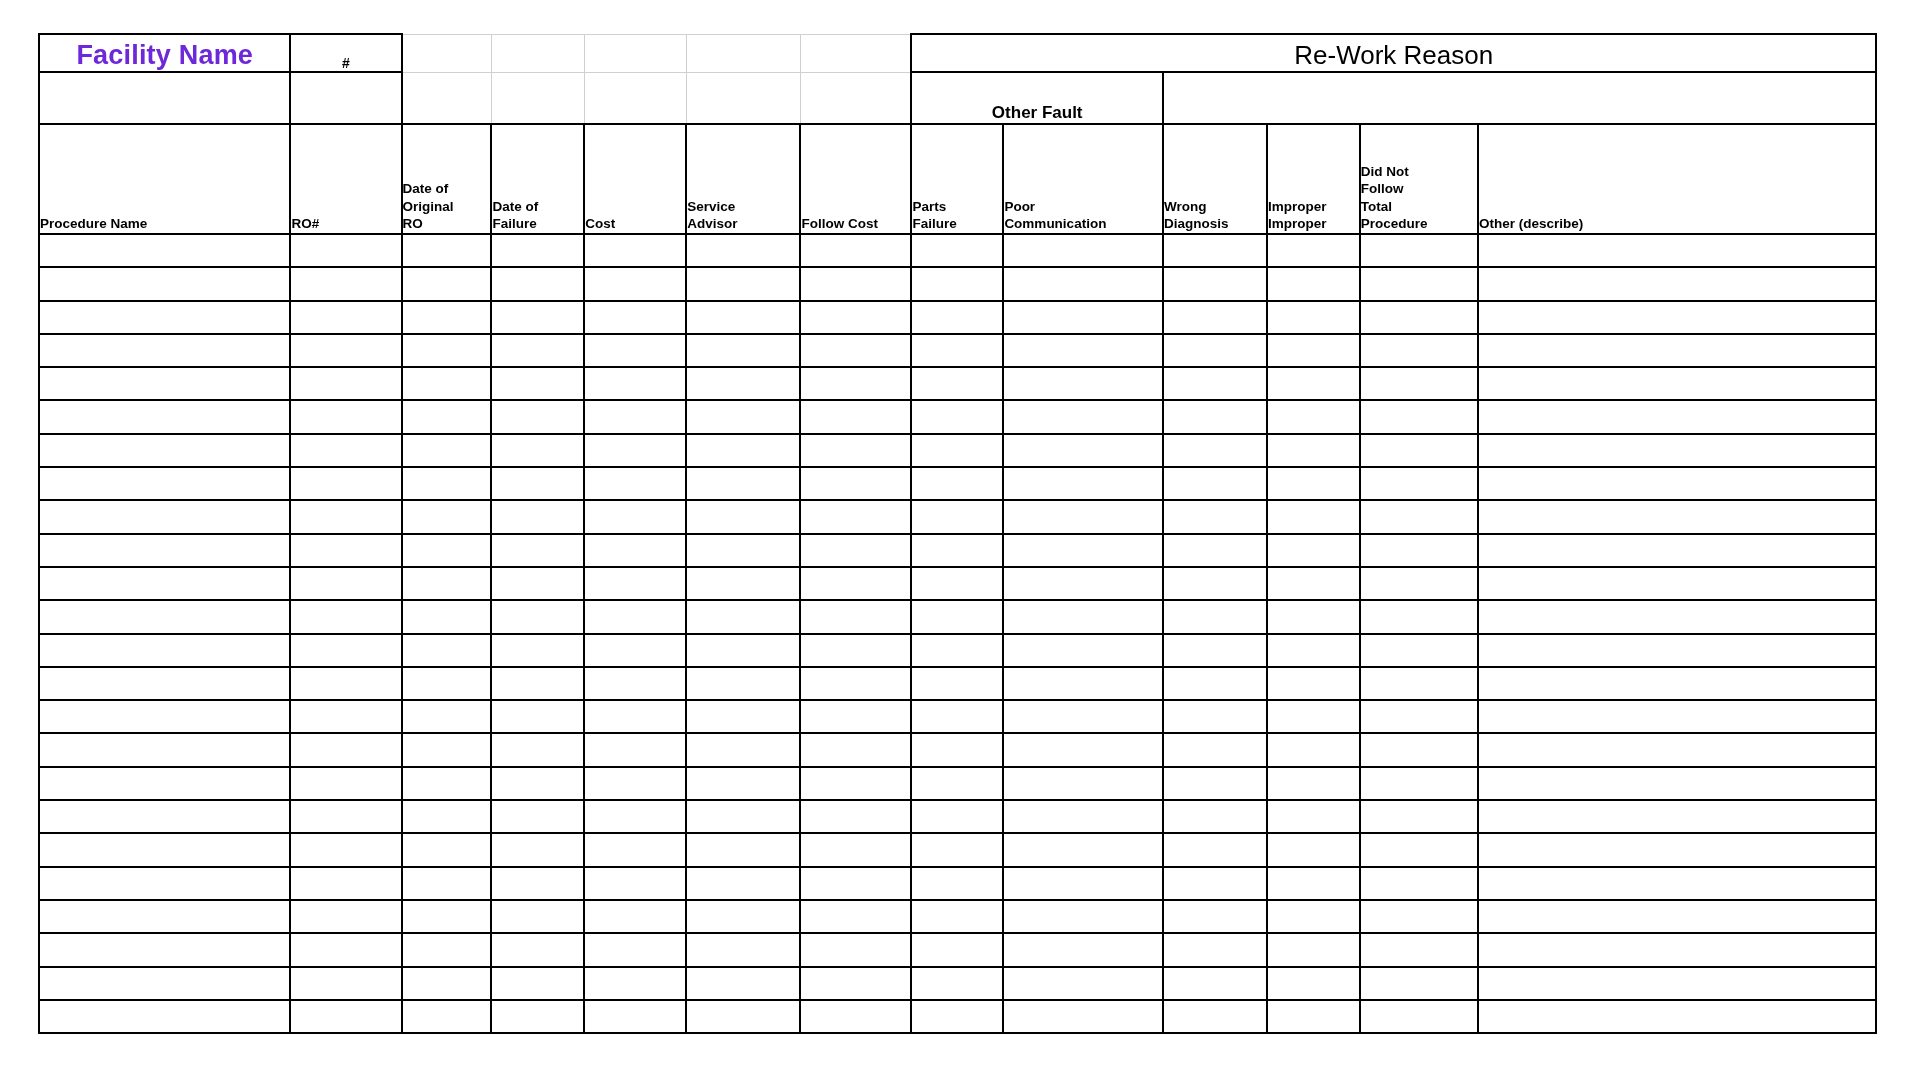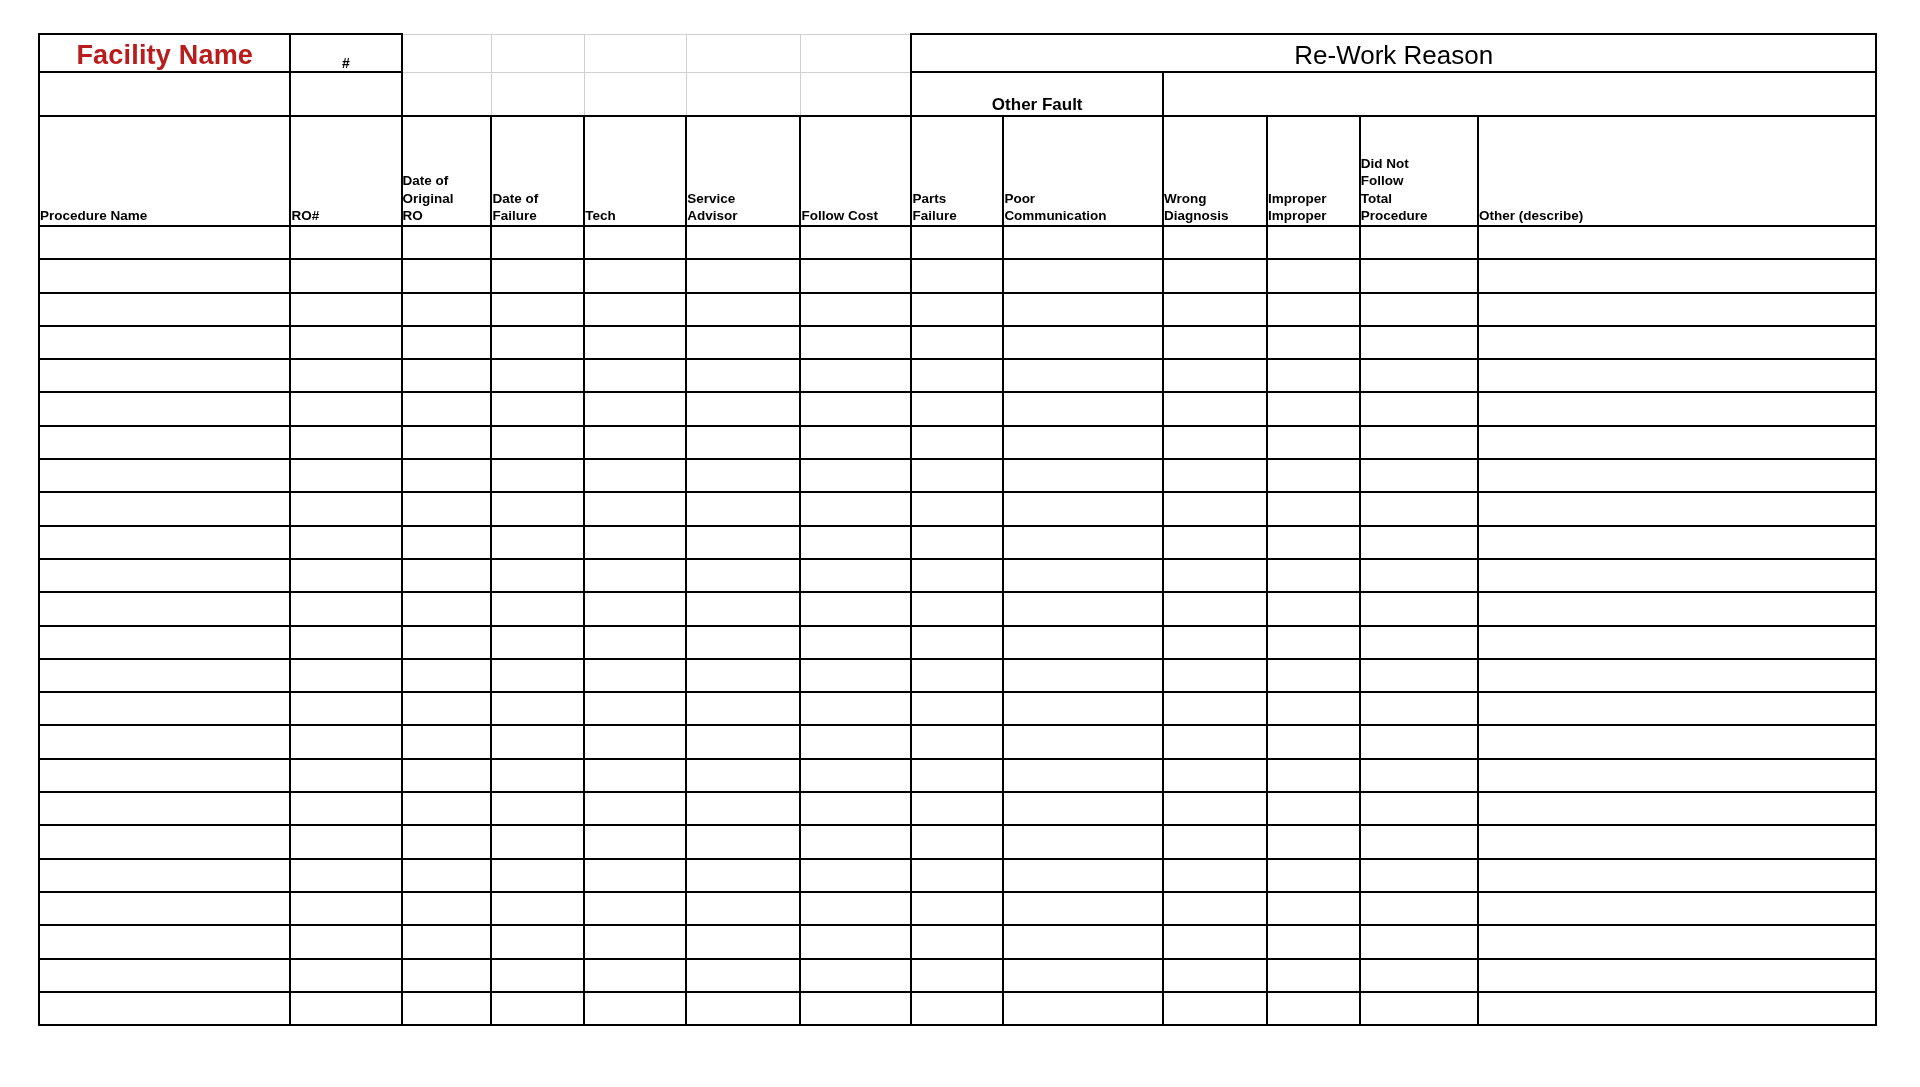--- a/index.html
+++ b/index.html
@@ -26,21 +26,21 @@
 
   
   .r1{ height:38px; }
   .facility-cell{
     background:#b3b3b3;
     border:2px solid #000;
     text-align:center;
     vertical-align:middle;
     font-size:27px;
     font-weight:bold;
-    color:#b91c1c;
+    color:#6d28d9;
     letter-spacing:.2px;
   }
   .num-cell{
     background:#b3b3b3;
     border:2px solid #000;
     text-align:center;
     vertical-align:middle;
     font-size:14px;
     font-weight:bold;
     color:#000;
@@ -49,21 +49,21 @@
     background:#ffffff;
     border:2px solid #000;
     text-align:center;
     vertical-align:middle;
     font-size:26px;
     font-weight:normal;
     color:#000;
   }
 
   
-  .r2{ height:44px; }
+  .r2{ height:52px; }
   .blank-box{ border:2px solid #000; background:#fff; }
   .otherfault-cell{
     background:#b3b3b3;
     border:2px solid #000;
     text-align:center;
     vertical-align:bottom;
     font-size:17px;
     font-weight:bold;
     color:#000;
     padding-bottom:5px;
@@ -158,21 +158,21 @@
         <td class="colhead">
           <div class="hdrline">Date of</div>
           <div class="hdrline">Original</div>
           <div class="hdrline">RO</div>
         </td>
         <td class="colhead">
           <div class="hdrline">Date of</div>
           <div class="hdrline">Failure</div>
         </td>
         <td class="colhead">
-          <div class="hdrline">Tech</div>
+          <div class="hdrline">Cost</div>
         </td>
         <td class="colhead">
           <div class="hdrline">Service</div>
           <div class="hdrline">Advisor</div>
         </td>
         <td class="colhead">
           <div class="hdrline">Follow Cost</div>
         </td>
         <td class="colhead">
           <div class="hdrline">Parts</div>

